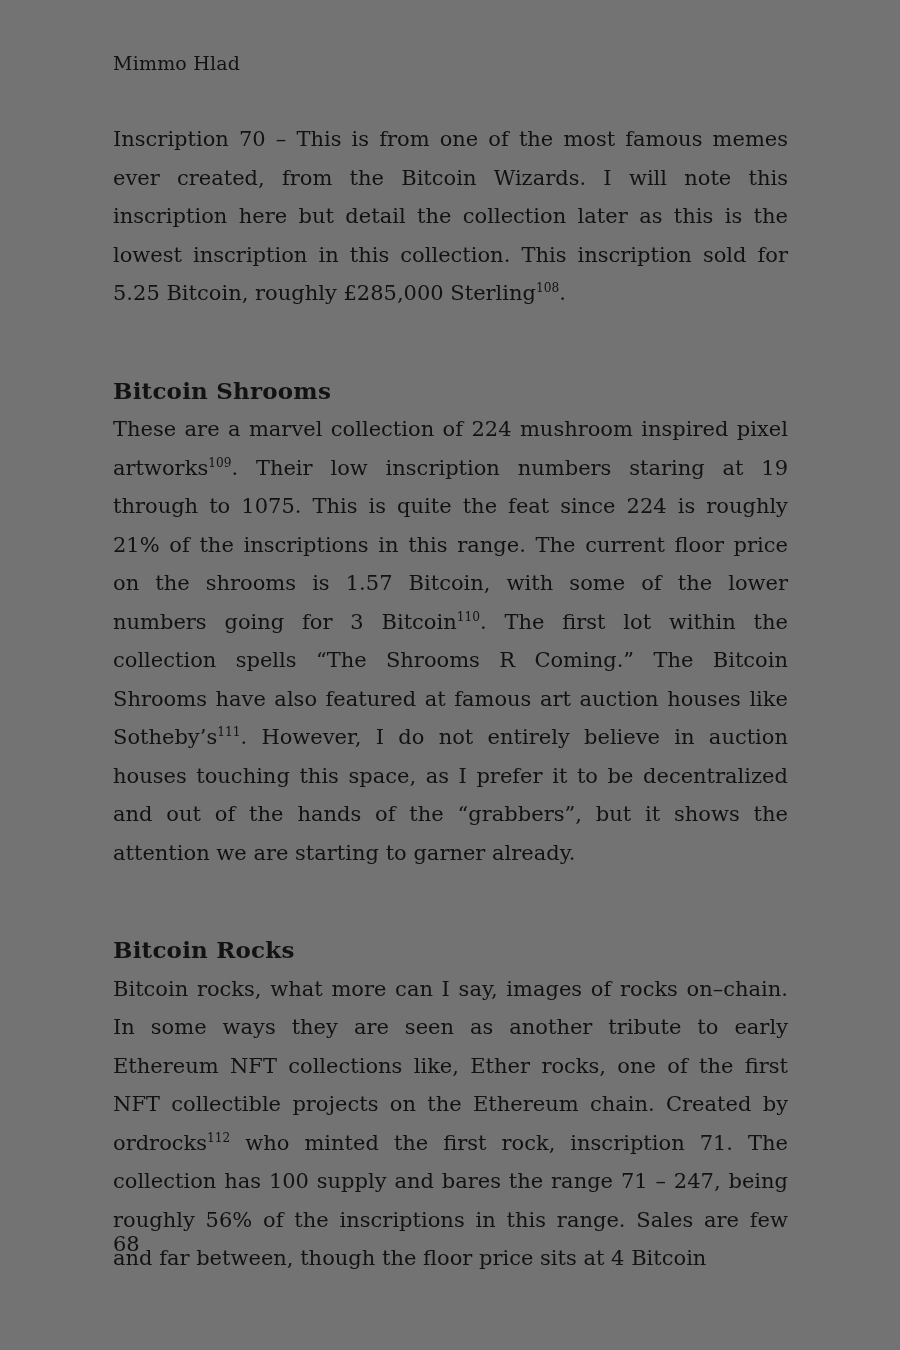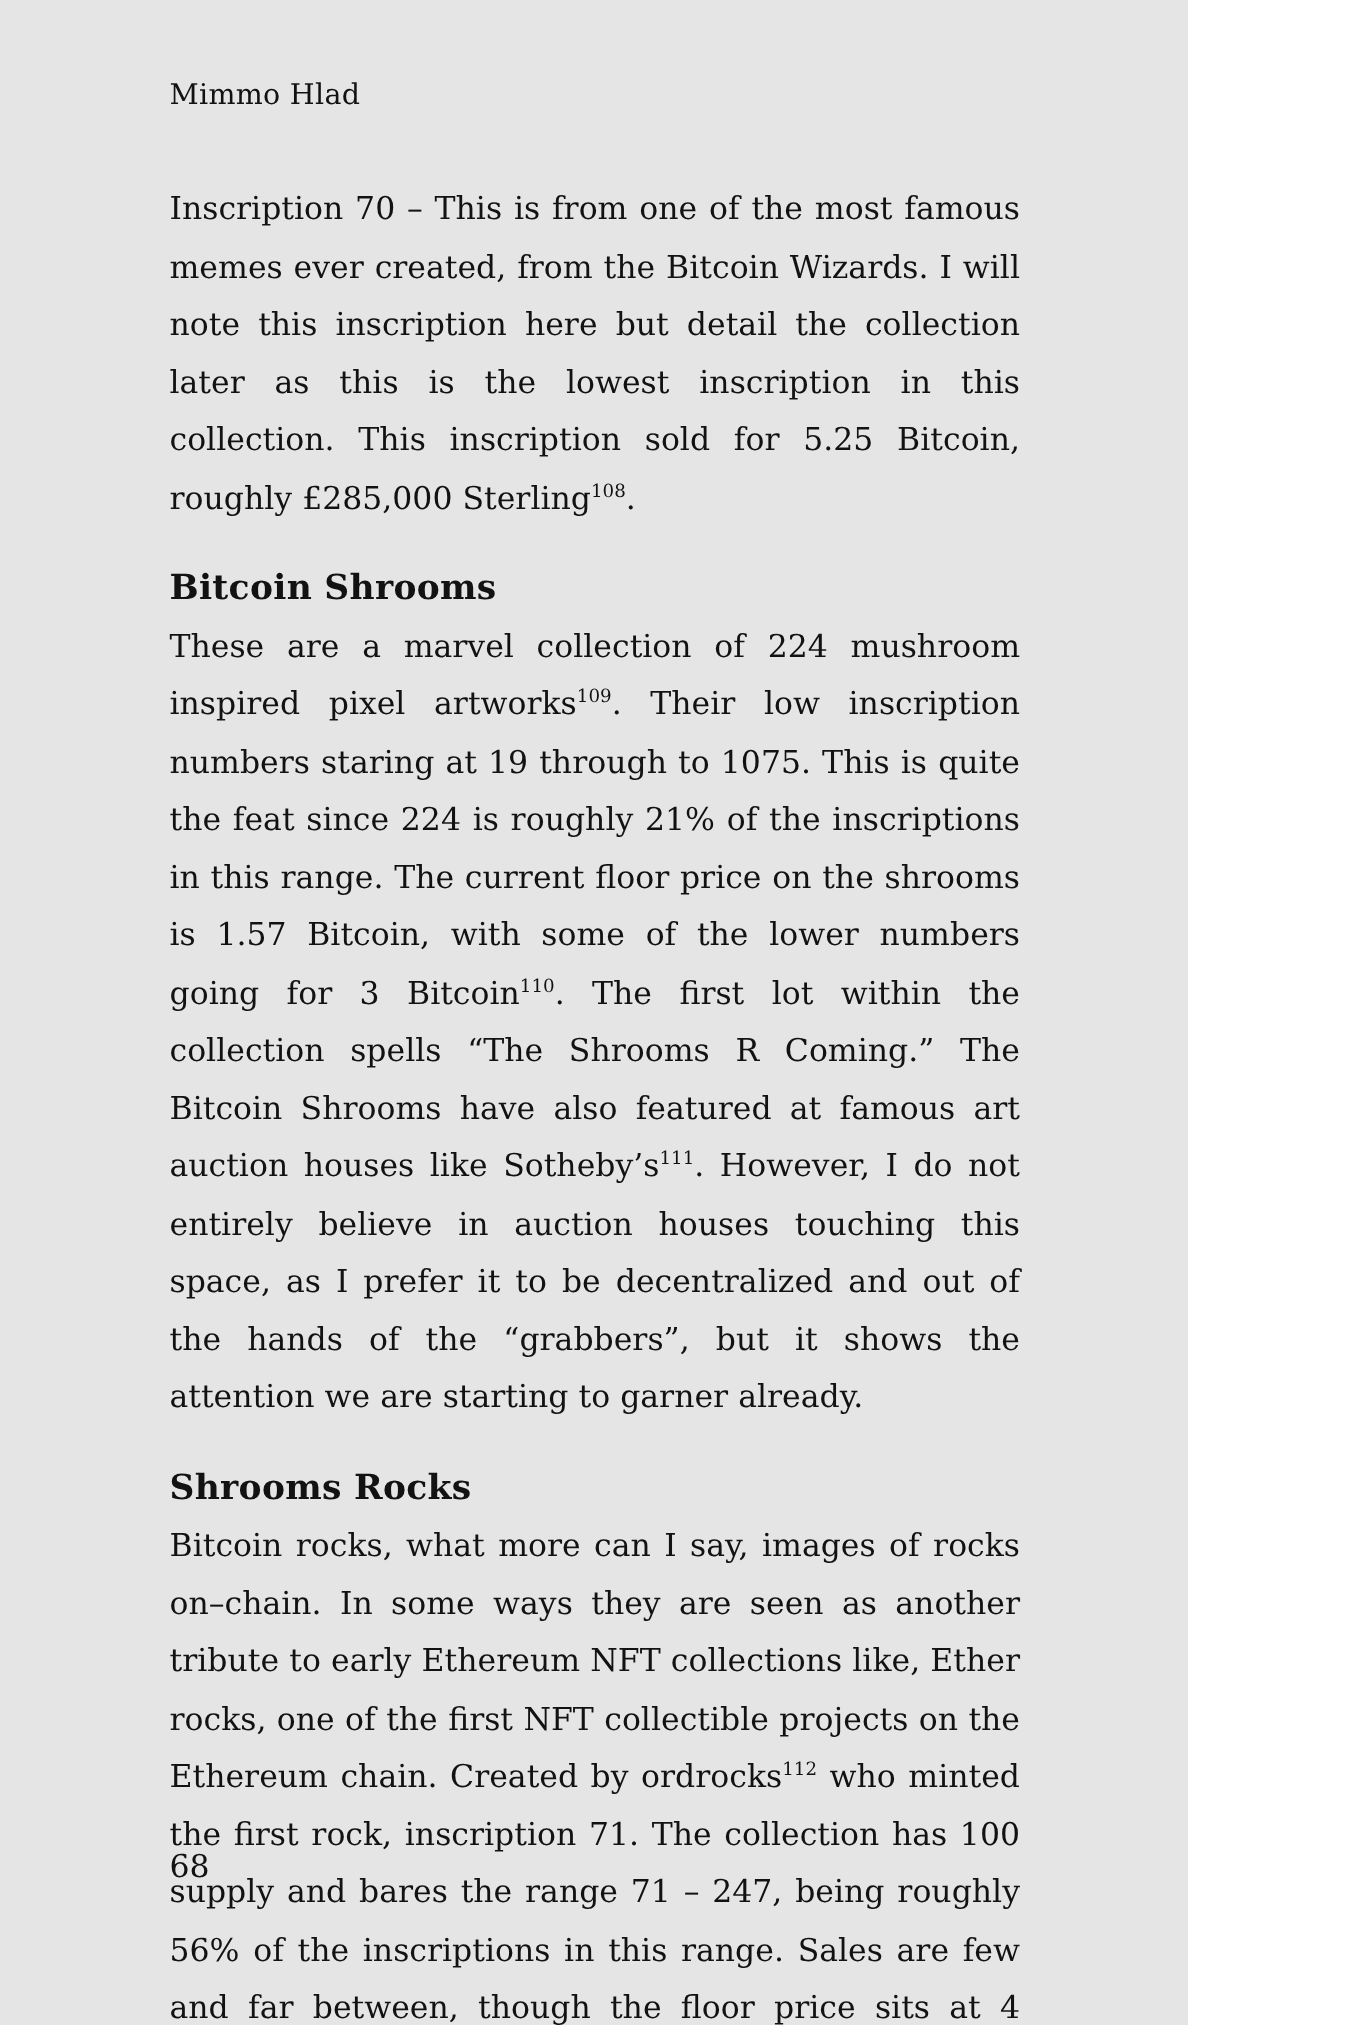--- a/index.html
+++ b/index.html
@@ -10,45 +10,45 @@
     width: 900px;
     height: 1350px;
     background: #ffffff;
     color: #121212;
     font-family: "DejaVu Serif", "Liberation Serif", serif;
     overflow: hidden;
   }
   .page {
     position: relative;
     box-sizing: border-box;
-    width: 792px;
+    width: 900px;
     height: 1350px;
     padding: 50px 112px 0 113px;
-    background: #e5e5e5;
+    background: #737373;
   }
   .running-header {
     font-size: 19px;
     line-height: 26px;
     margin: 0 0 44px 0;
     text-align: left;
     letter-spacing: 0.2px;
   }
   .body-text {
     font-size: 21px;
     line-height: 38.5px;
     text-align: justify;
   }
   .body-text p {
     margin: 0;
   }
   .body-text h2 {
     font-size: 23px;
     font-weight: bold;
     line-height: 38.5px;
-    margin: 22px 0 0 0;
+    margin: 59px 0 0 0;
     text-align: left;
     letter-spacing: 0.2px;
   }
   .body-text section:first-child p {
     margin-top: 16px;
   }
   sup {
     font-size: 0.58em;
     line-height: 0;
     vertical-align: super;
@@ -74,21 +74,21 @@
     <section>
       <p>Inscription 70 – This is from one of the most famous memes ever created, from the Bitcoin Wizards. I will note this inscription here but detail the collection later as this is the lowest inscription in this collection. This inscription sold for 5.25 Bitcoin, roughly £285,000 Sterling<sup>108</sup>.</p>
     </section>
 
     <section>
       <h2>Bitcoin Shrooms</h2>
       <p>These are a marvel collection of 224 mushroom inspired pixel artworks<sup>109</sup>. Their low inscription numbers staring at 19 through to 1075. This is quite the feat since 224 is roughly 21% of the inscriptions in this range. The current floor price on the shrooms is 1.57 Bitcoin, with some of the lower numbers going for 3 Bitcoin<sup>110</sup>. The first lot within the collection spells “The Shrooms R Coming.” The Bitcoin Shrooms have also featured at famous art auction houses like Sotheby’s<sup>111</sup>. However, I do not entirely believe in auction houses touching this space, as I prefer it to be decentralized and out of the hands of the “grabbers”, but it shows the attention we are starting to garner already.</p>
     </section>
 
     <section>
-      <h2>Shrooms Rocks</h2>
+      <h2>Bitcoin Rocks</h2>
       <p>Bitcoin rocks, what more can I say, images of rocks on–chain. In some ways they are seen as another tribute to early Ethereum NFT collections like, Ether rocks, one of the first NFT collectible projects on the Ethereum chain. Created by ordrocks<sup>112</sup> who minted the first rock, inscription 71. The collection has 100 supply and bares the range 71 – 247, being roughly 56% of the inscriptions in this range. Sales are few and far between, though the floor price sits at 4 Bitcoin</p>
     </section>
 
   </main>
 
   <div class="page-number">68</div>
 
 </div>
 
 </body></html>

